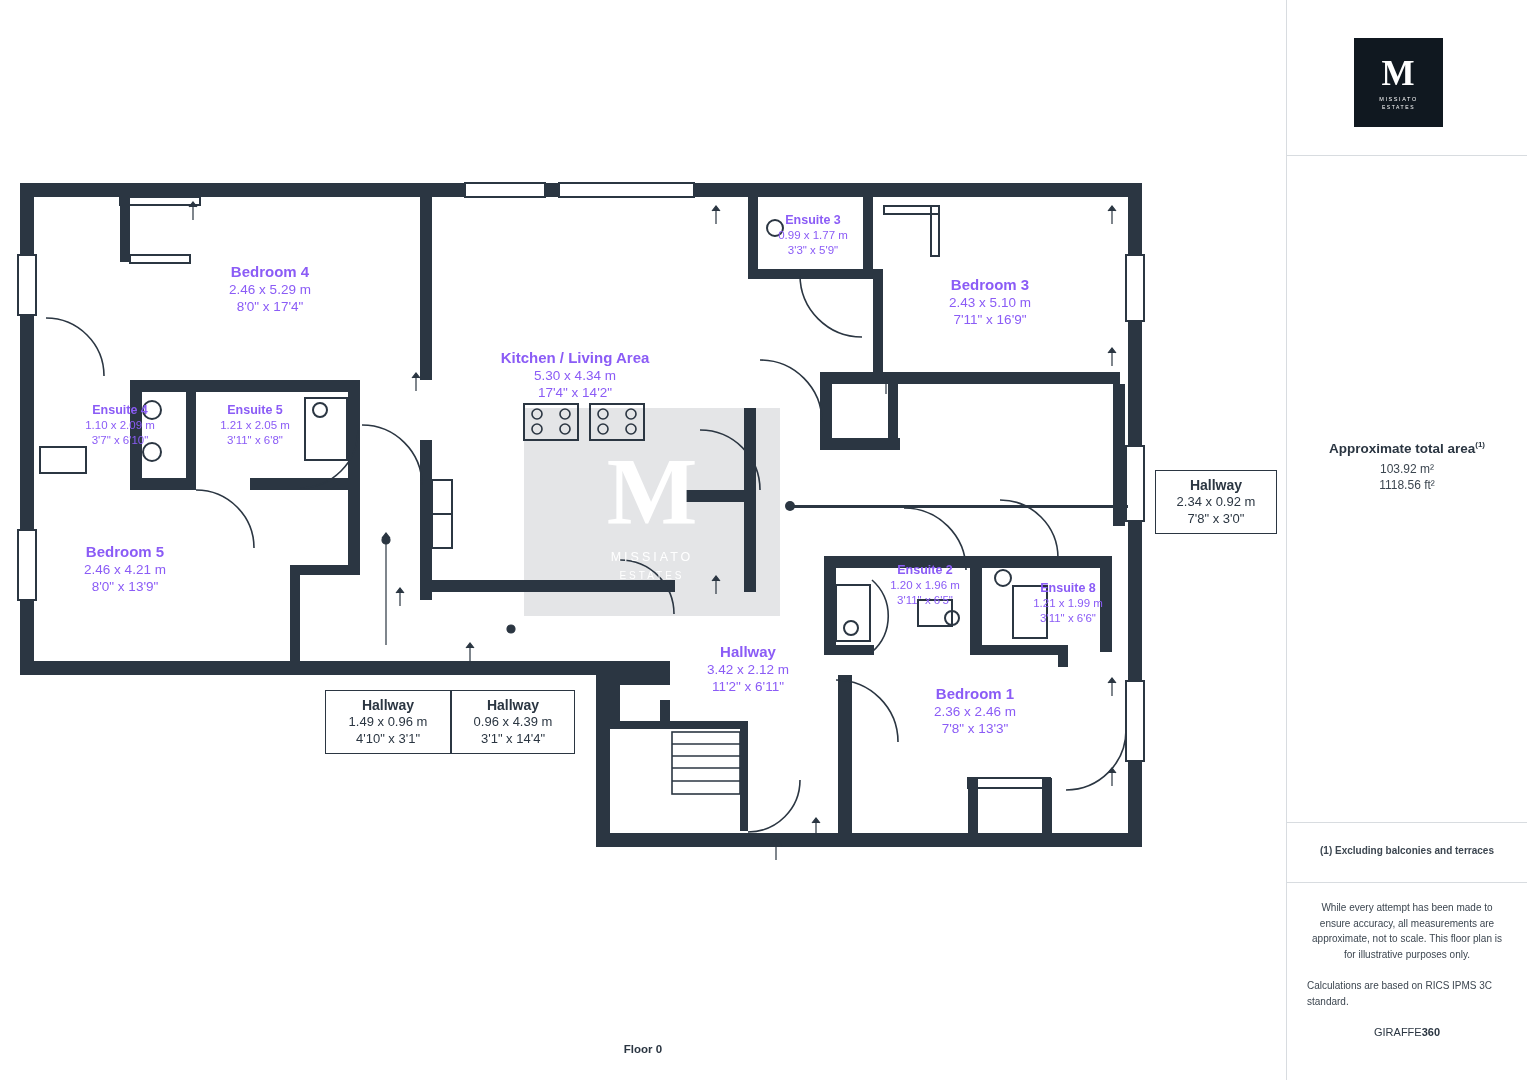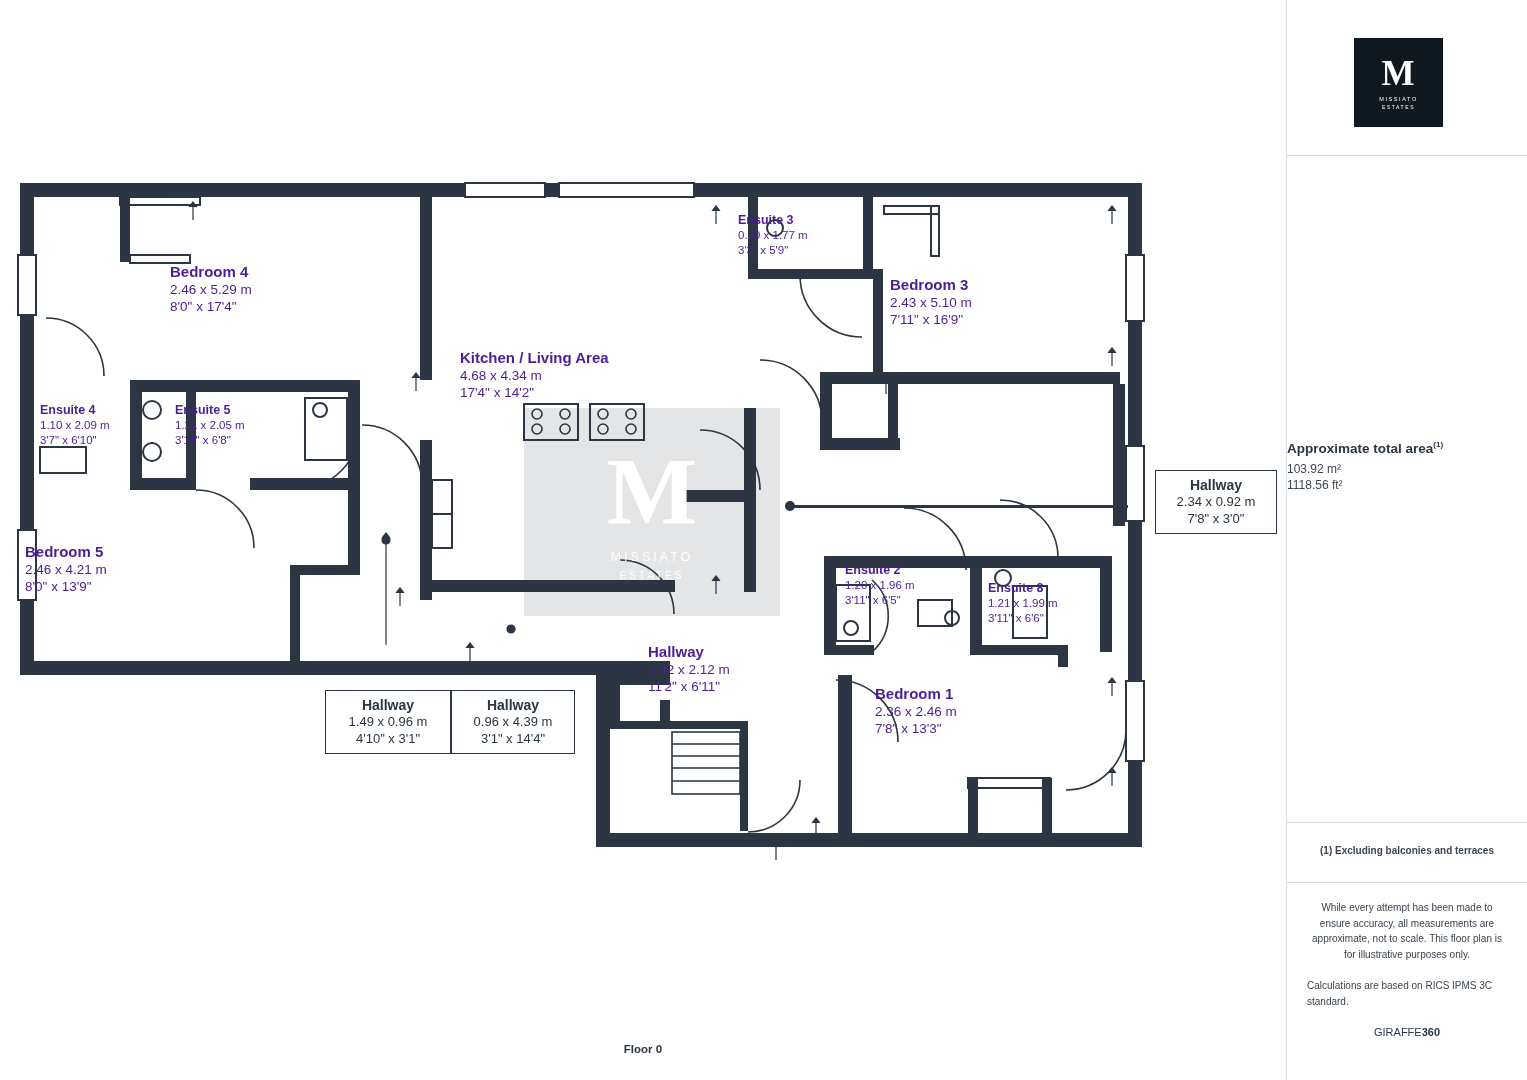--- a/index.html
+++ b/index.html
@@ -21,37 +21,37 @@
     display:flex;flex-direction:column;align-items:center;justify-content:center;
   }
   .logo-m{
     color:#ffffff;font-size:35px;font-weight:bold;letter-spacing:1px;line-height:1;
     font-family:"Liberation Serif", serif;
   }
   .logo-sub1{color:#ffffff;font-size:5.5px;letter-spacing:1.6px;margin-top:5px;}
   .logo-sub2{color:#ffffff;font-size:5px;letter-spacing:1.6px;margin-top:2px;}
 
   
-  .area-block{position:absolute;left:0;top:440px;width:100%;text-align:left;}
+  .area-block{position:absolute;left:0;top:440px;width:100%;text-align:center;}
   .area-title{font-size:13.5px;font-weight:bold;color:#2b3642;}
   .area-title sup{font-size:8px;}
   .area-val{font-size:12px;color:#3c4650;margin-top:6px;}
   .area-val2{font-size:12px;color:#3c4650;margin-top:2px;}
 
   .footnote{position:absolute;left:0;top:845px;width:100%;text-align:center;font-size:10px;color:#3c4650;font-weight:bold;}
   .disclaimer{position:absolute;left:20px;top:900px;width:200px;text-align:center;font-size:10px;color:#3c4650;line-height:1.55;}
   .calcnote{position:absolute;left:20px;top:978px;width:200px;text-align:left;font-size:10px;color:#3c4650;line-height:1.55;}
   .giraffe{position:absolute;left:0;top:1026px;width:100%;text-align:center;font-size:11px;color:#2b3642;}
   .giraffe b{font-weight:bold;}
 
   .floor-label{position:absolute;left:0;top:1043px;width:1286px;text-align:center;font-size:11.5px;font-weight:bold;color:#2b3642;}
 
   
   .walls{position:absolute;left:0;top:0;}
-  .room-label{position:absolute;color:#4c1d95;line-height:1.28;pointer-events:none;}
+  .room-label{position:absolute;text-align:center;color:#8b5cf6;line-height:1.28;pointer-events:none;}
   .room-label .nm{font-size:15px;font-weight:bold;white-space:nowrap;}
   .room-label .d1{font-size:13.5px;white-space:nowrap;}
   .room-label .d2{font-size:13.5px;white-space:nowrap;}
   .room-label.small .nm{font-size:12.5px;}
   .room-label.small .d1,.room-label.small .d2{font-size:11.5px;}
 
   .boxed{
     position:absolute;border:1px solid #2b3642;background:#ffffff;
     text-align:center;line-height:1.3;padding:5px 8px;box-sizing:border-box;
   }
@@ -242,21 +242,21 @@
   </div>
 
   <div class="room-label" style="left:170px;top:262px;width:200px;">
     <div class="nm">Bedroom 4</div>
     <div class="d1">2.46 x 5.29 m</div>
     <div class="d2">8'0" x 17'4"</div>
   </div>
 
   <div class="room-label" style="left:460px;top:348px;width:230px;">
     <div class="nm">Kitchen / Living Area</div>
-    <div class="d1">4.68 x 4.34 m</div>
+    <div class="d1">5.30 x 4.34 m</div>
     <div class="d2">17'4" x 14'2"</div>
   </div>
 
   <div class="room-label small" style="left:738px;top:212px;width:150px;">
     <div class="nm">Ensuite 3</div>
     <div class="d1">0.99 x 1.77 m</div>
     <div class="d2">3'3" x 5'9"</div>
   </div>
 
   <div class="room-label" style="left:890px;top:275px;width:200px;">

